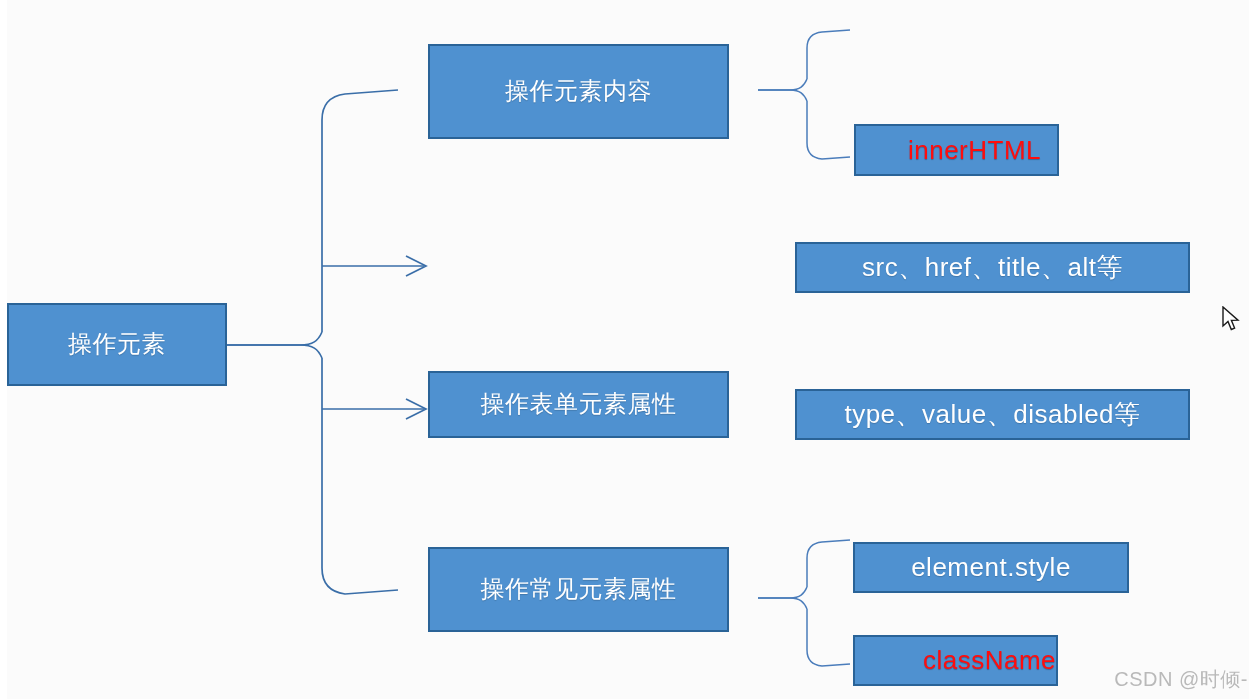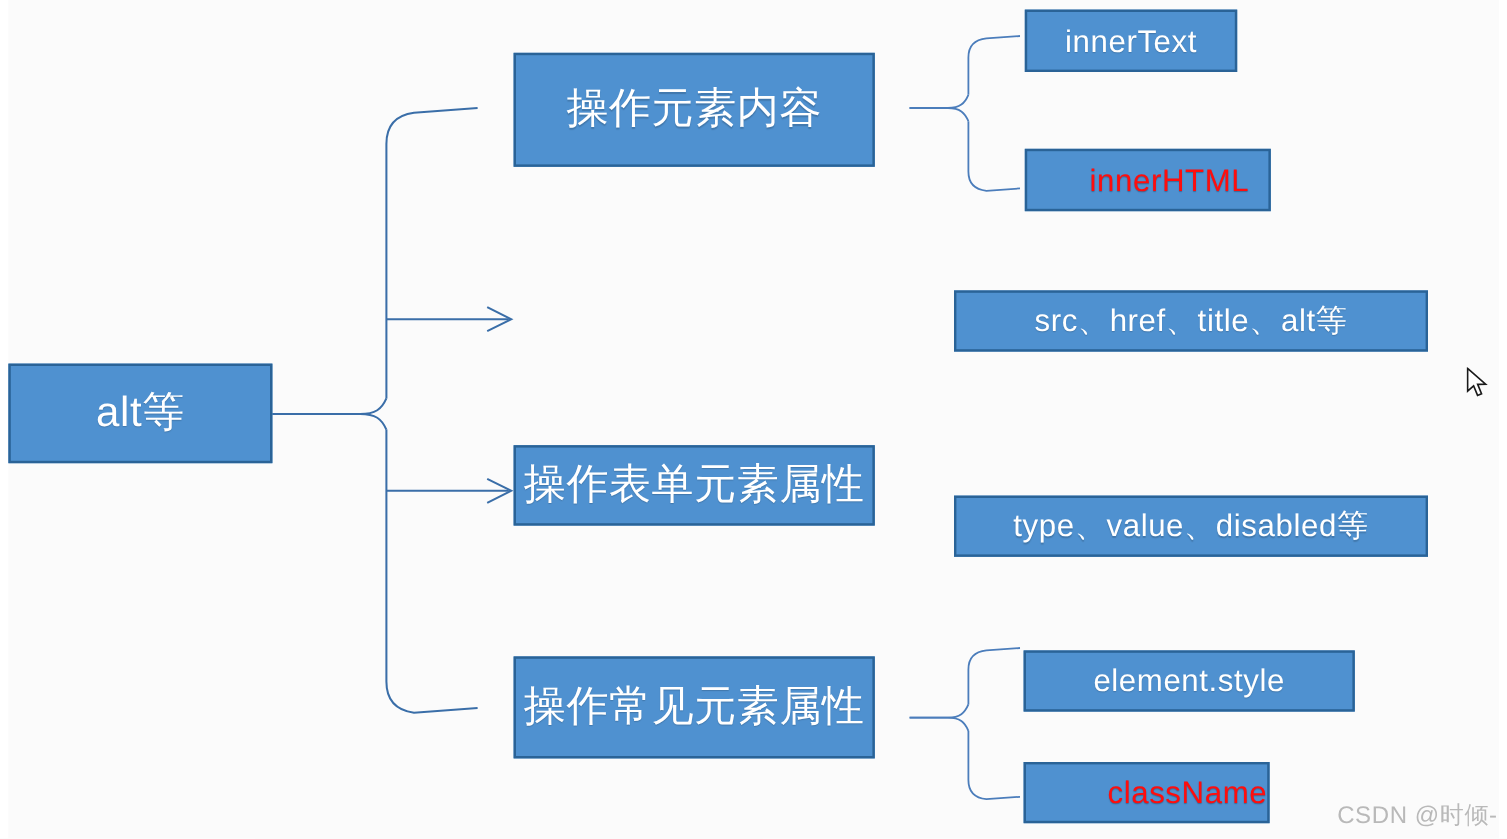--- a/index.html
+++ b/index.html
@@ -37,21 +37,21 @@
     color: #ffffff;
     display: flex;
     align-items: center;
     justify-content: center;
     text-align: center;
     line-height: 1.1;
     letter-spacing: 0.5px;
     text-shadow: 0 1px 1px rgba(0,0,0,0.18);
     white-space: nowrap;
   }
-  .node.cn   { font-size: 35px; align-items: center; }
+  .node.cn   { font-size: 24px; align-items: center; }
   .node.code { font-size: 26px; }
   .node.red  { color: #ff0d0d; text-shadow: 0 1px 1px rgba(0,0,0,0.28); padding-left: 36px; }
 
   svg.links {
     position: absolute;
     left: 0;
     top: 0;
     width: 1256px;
     height: 699px;
     overflow: visible;
@@ -110,49 +110,46 @@
     <path class="lk-thin" d="M 807 79 L 807 48 C 807 38 812 33 822 32 L 850 30"></path>
     <path class="lk-thin" d="M 807 101 L 807 143 C 807 153 812 158 822 159 L 850 157"></path>
 
     <path class="lk-thin" d="M 758 598 L 790 598 C 800 598 804 594 807 587"></path>
     <path class="lk-thin" d="M 758 598 L 790 598 C 800 598 804 602 807 609"></path>
     <path class="lk-thin" d="M 807 587 L 807 558 C 807 548 812 543 822 542 L 850 540"></path>
     <path class="lk-thin" d="M 807 609 L 807 650 C 807 660 812 665 822 666 L 850 664"></path>
   </svg>
 
   <div class="node cn" style="left:7px; top:303px; width:220px; height:83px;">
-    <span>alt等</span>
+    <span>操作元素</span>
   </div>
 
   <div class="node cn" style="left:428px; top:44px; width:301px; height:95px;">
     <span>操作元素内容</span>
   </div>
 
 
   <div class="node cn" style="left:428px; top:371px; width:301px; height:67px;">
     <span>操作表单元素属性</span>
   </div>
 
   <div class="node cn" style="left:428px; top:547px; width:301px; height:85px;">
     <span>操作常见元素属性</span>
   </div>
 
-  <div class="node code" style="left:854px; top:8px; width:177px; height:52px;">
-    <span>innerText</span>
-  </div>
 
   <div class="node code red" style="left:854px; top:124px; width:205px; height:52px;">
     <span>innerHTML</span>
   </div>
 
   <div class="node code" style="left:795px; top:242px; width:395px; height:51px;">
     <span>src、href、title、alt等</span>
   </div>
 
-  <div class="node code" style="left:795px; top:389px; width:395px; height:51px;margin-top:24px;">
+  <div class="node code" style="left:795px; top:389px; width:395px; height:51px;">
     <span>type、value、disabled等</span>
   </div>
 
   <div class="node code" style="left:853px; top:518px; width:276px; height:51px;margin-top:24px;">
     <span>element.style</span>
   </div>
 
   <div class="node code red" style="left:853px; top:635px; width:205px; height:51px;justify-content:flex-end;">
     <span>className</span>
   </div>

